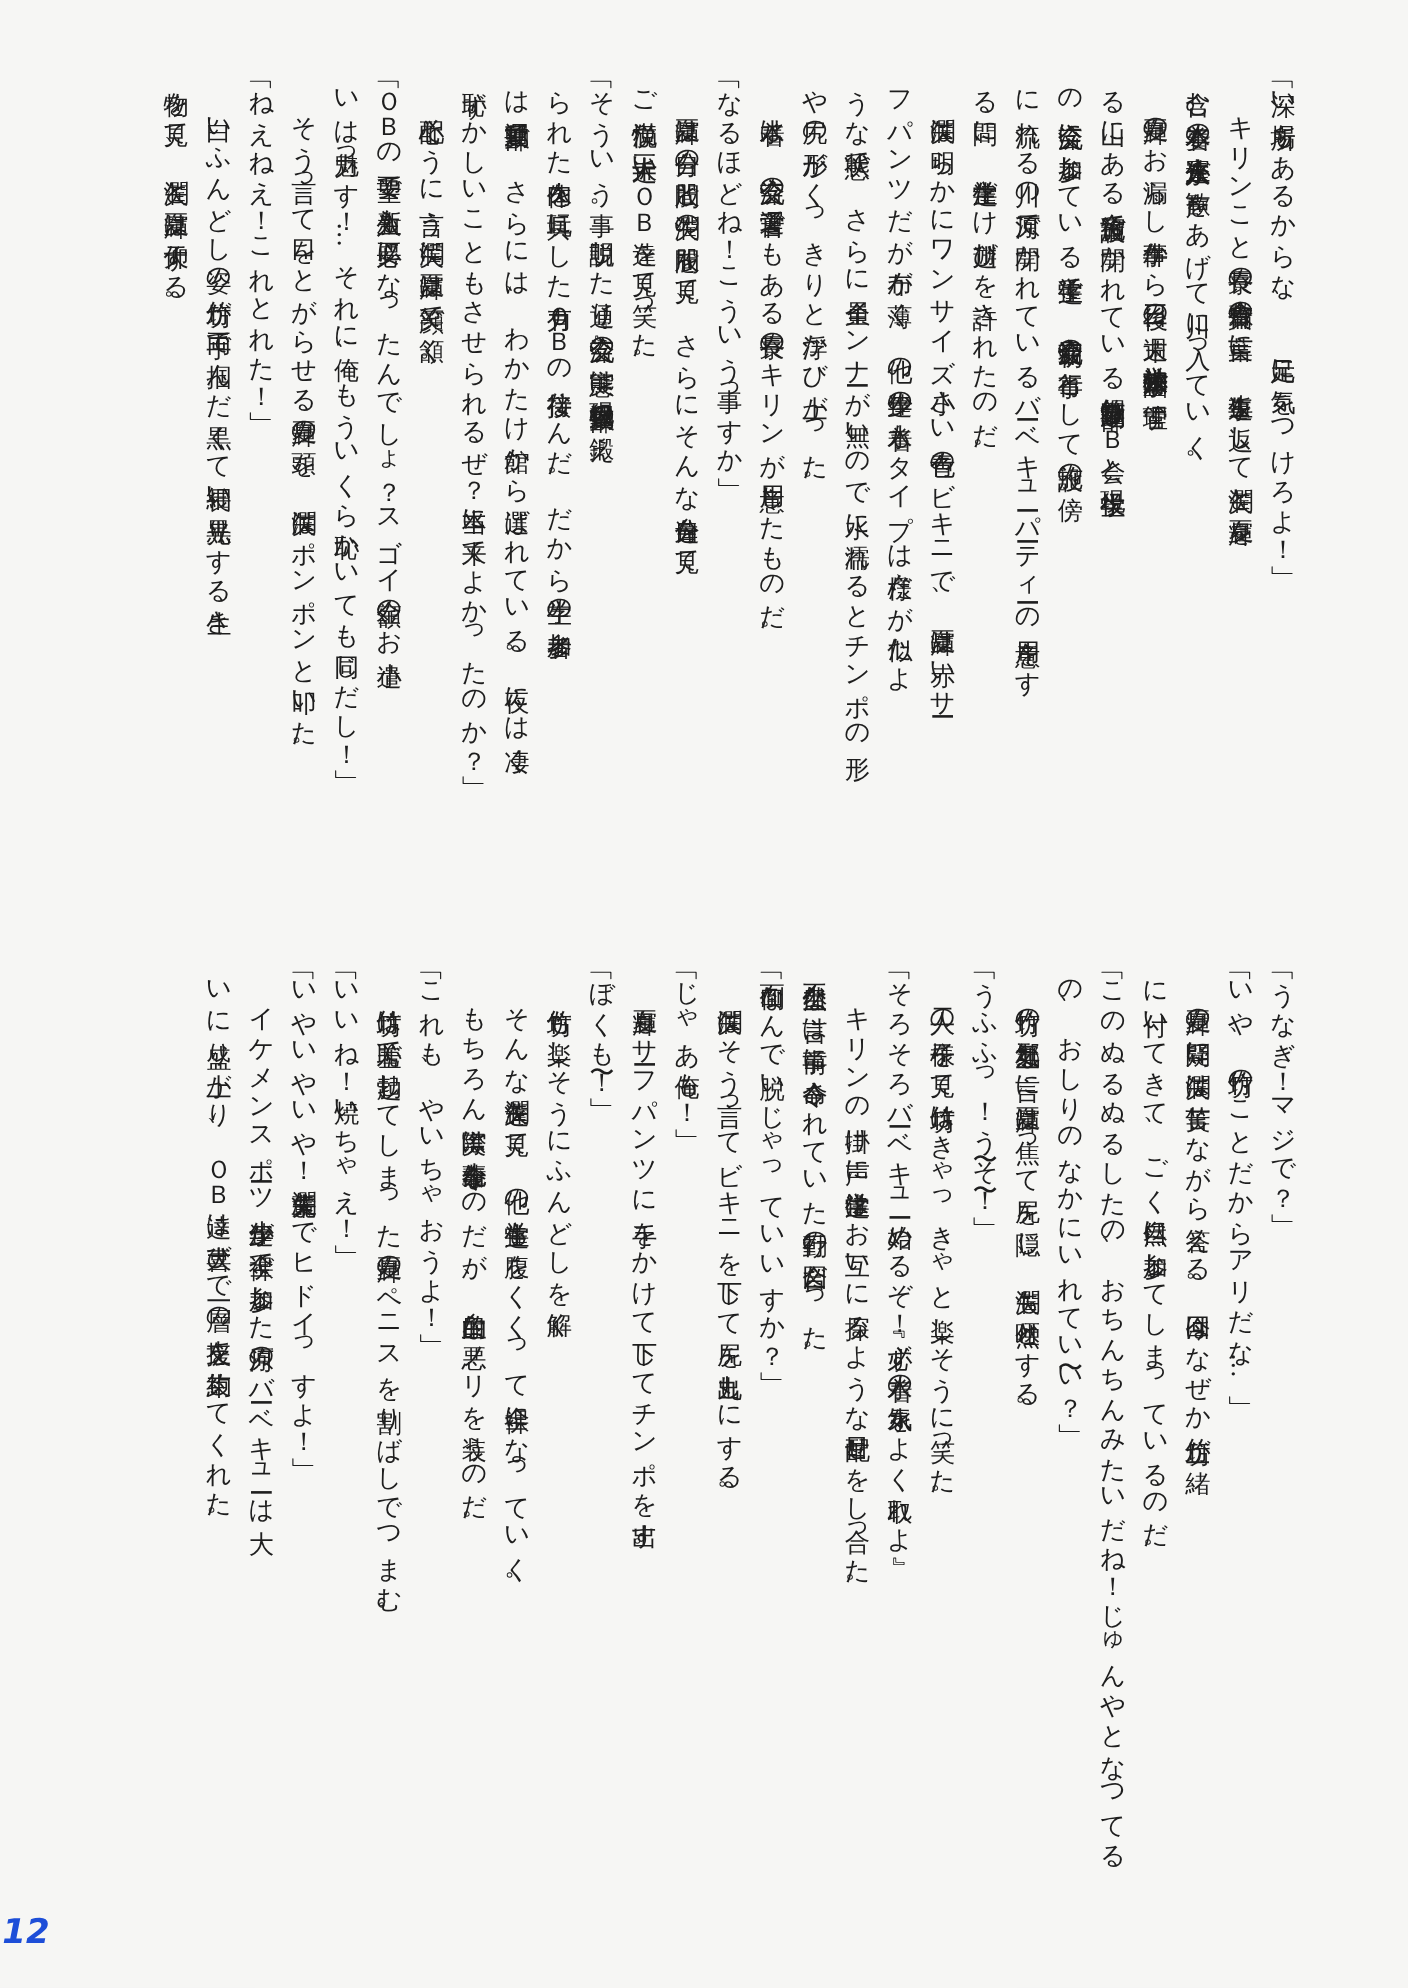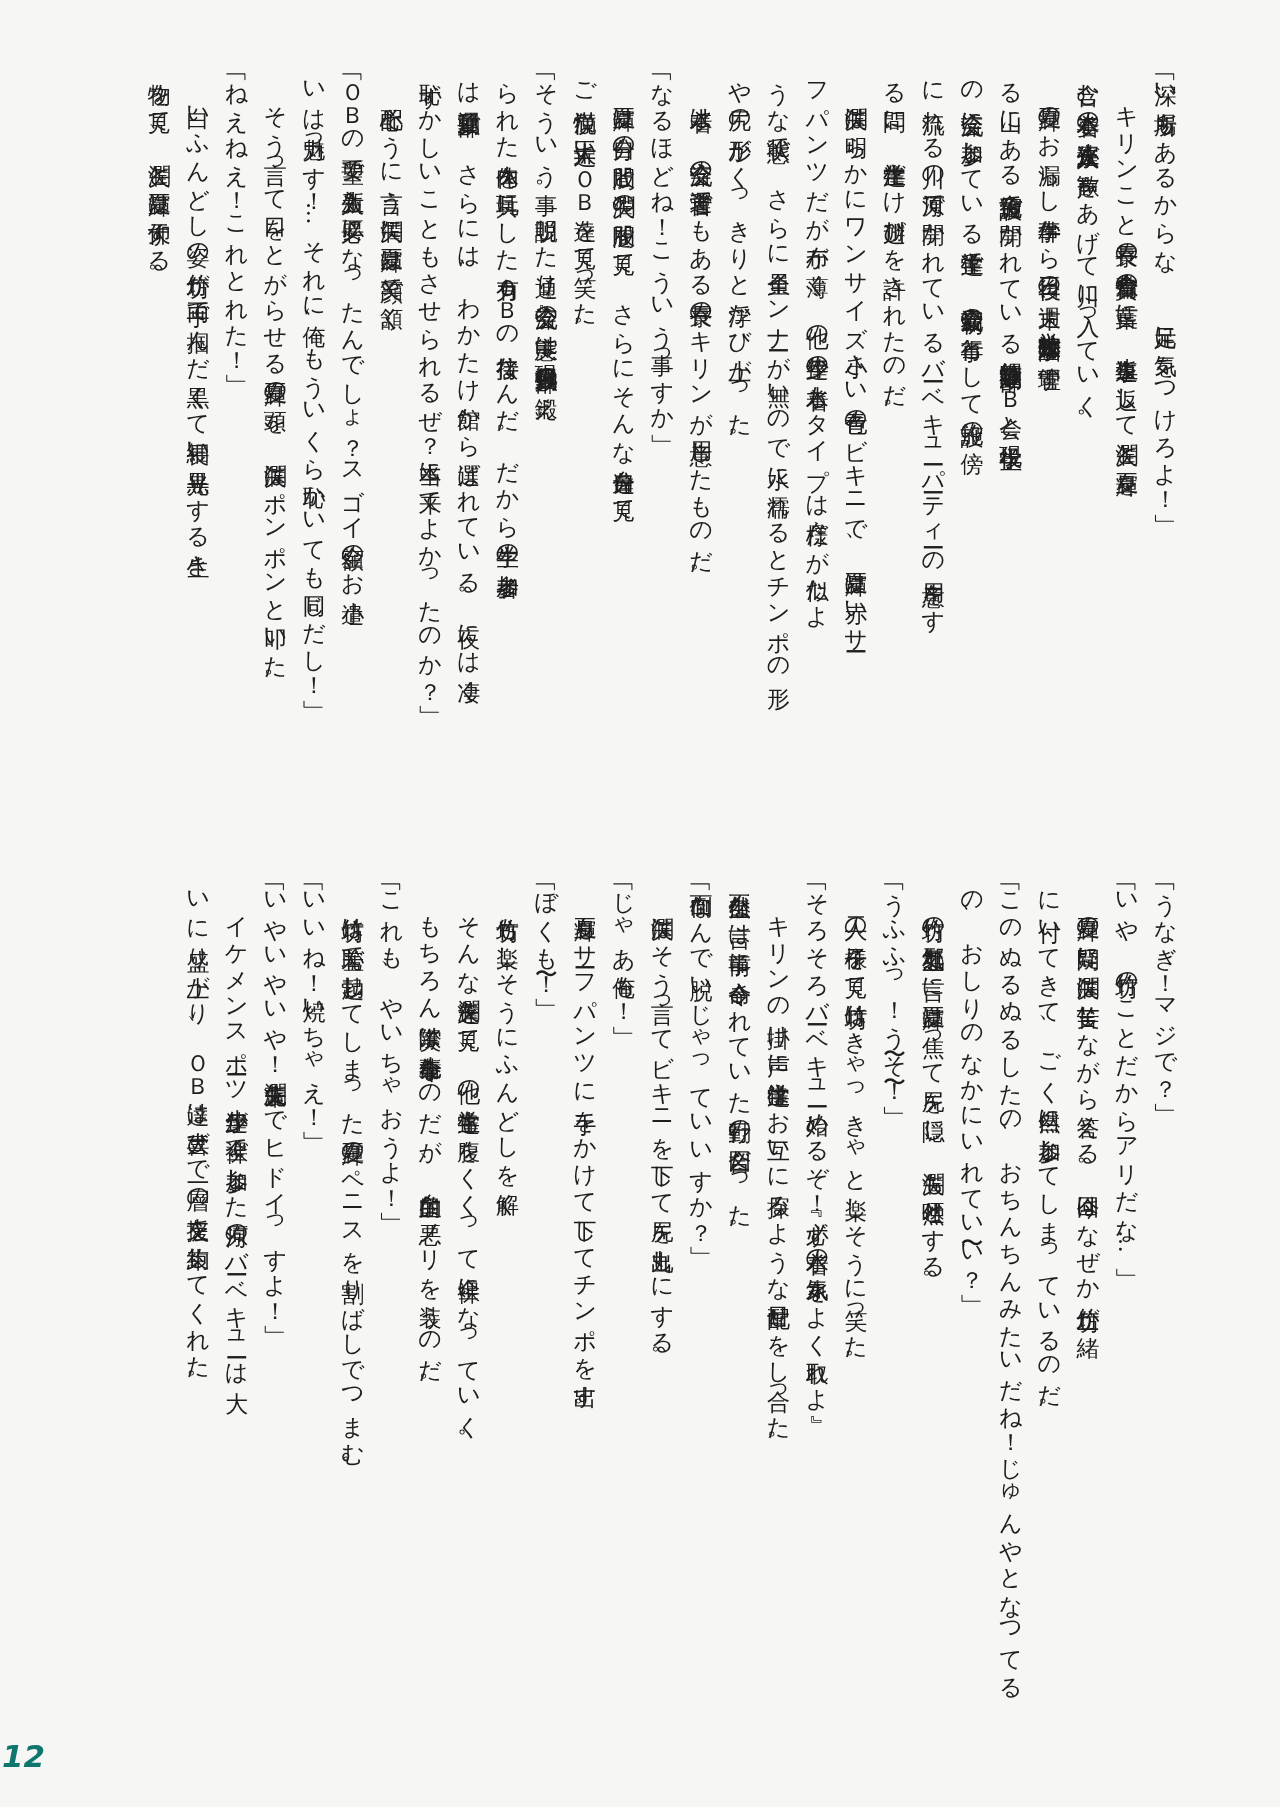--- a/index.html
+++ b/index.html
@@ -40,21 +40,21 @@
     white-space: nowrap;
   }
   .page-number {
     position: absolute;
     left: 2px;
     top: 1738px;
     font-family: "DejaVu Sans", sans-serif;
     font-weight: bold;
     font-style: italic;
     font-size: 31px;
-    color: #0f766e;
+    color: #1d4ed8;
   }
 </style>
 </head>
 <body>
 
 <div class="page">
 
   <div class="text-block block-top">
     <div class="tcol">「深い場所もあるからな、　足元に気をつけろよ！」</div>
     <div class="tcol">　キリンこと寮長の倉敷貴倫の言葉に、生返事を返して潤矢と夏輝を</div>

